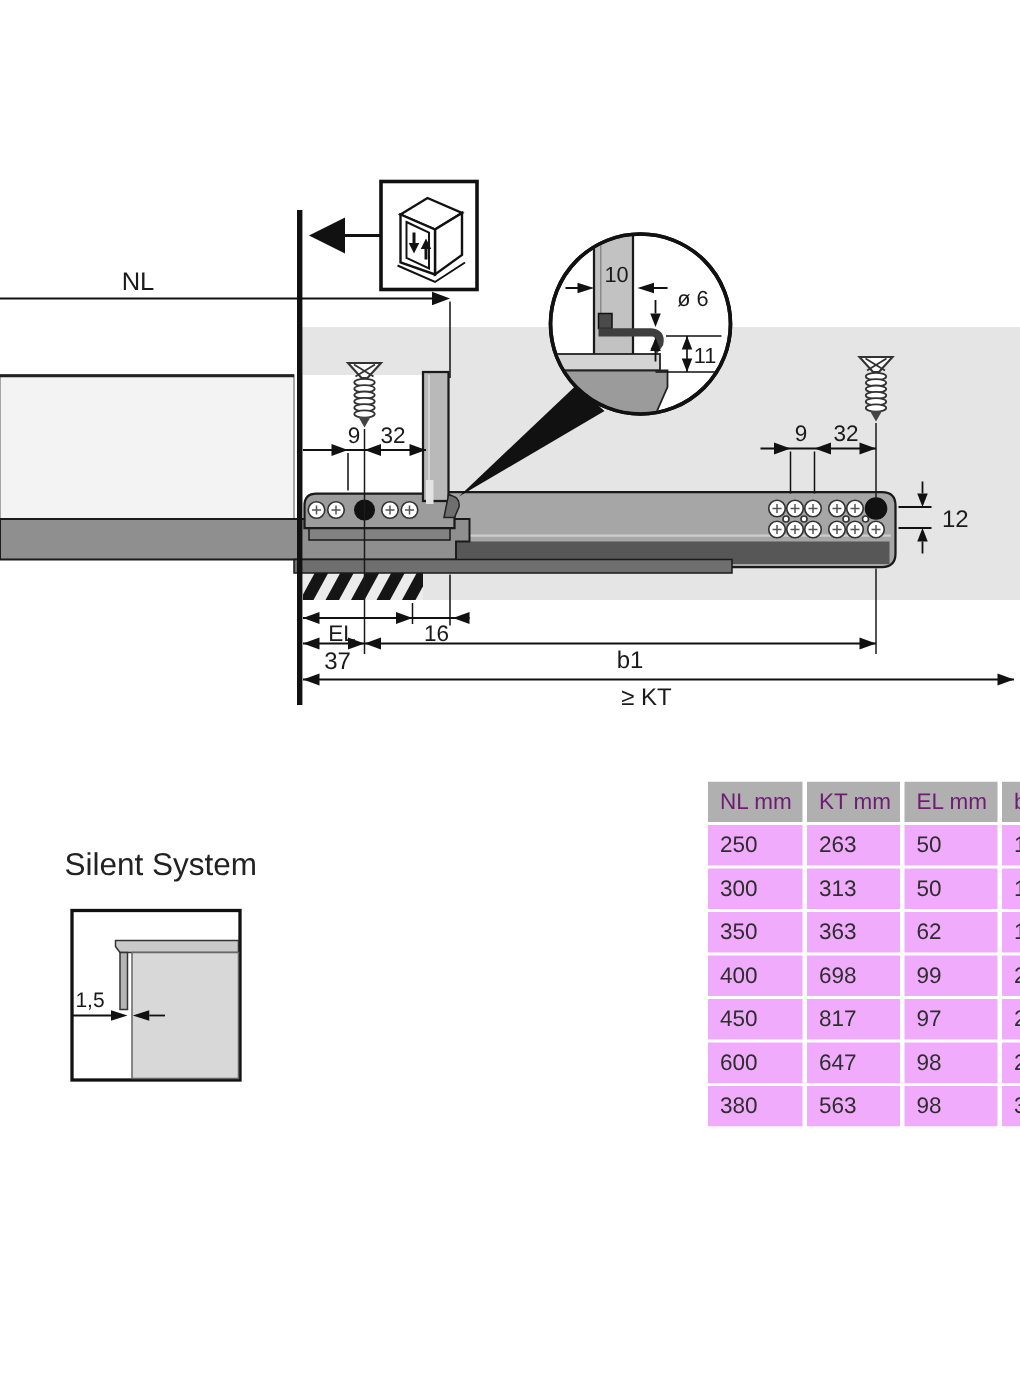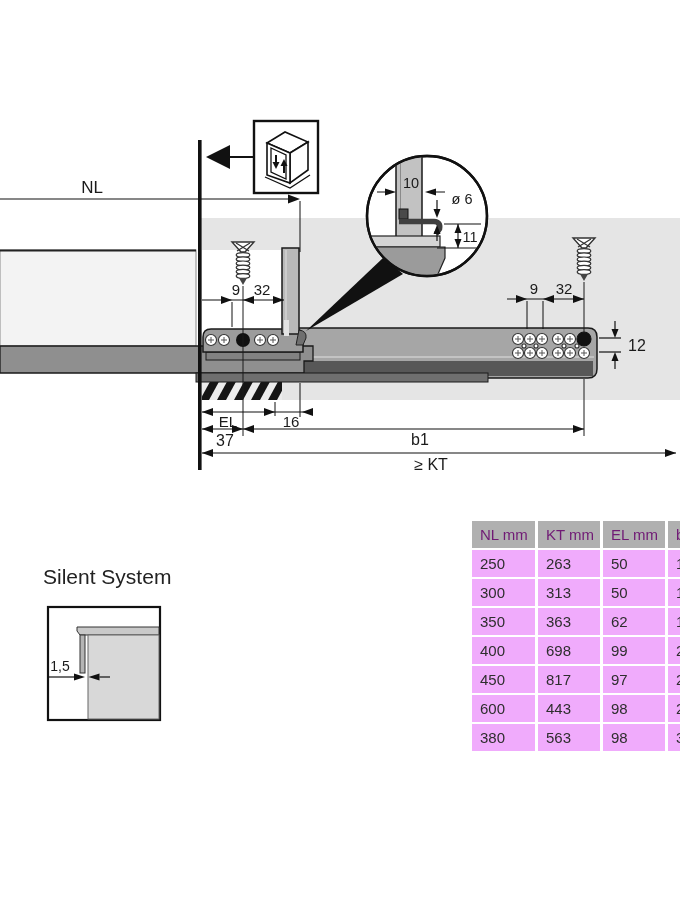--- a/index.html
+++ b/index.html
@@ -295,21 +295,21 @@
   <div class="cell">698</div>
   <div class="cell">99</div>
   <div class="cell">2</div>
 
   <div class="cell">450</div>
   <div class="cell">817</div>
   <div class="cell">97</div>
   <div class="cell">2</div>
 
   <div class="cell">600</div>
-  <div class="cell">443</div>
+  <div class="cell">647</div>
   <div class="cell">98</div>
   <div class="cell">2</div>
 
   <div class="cell">380</div>
   <div class="cell">563</div>
   <div class="cell">98</div>
   <div class="cell">3</div>
 </div>
 
 </div>

